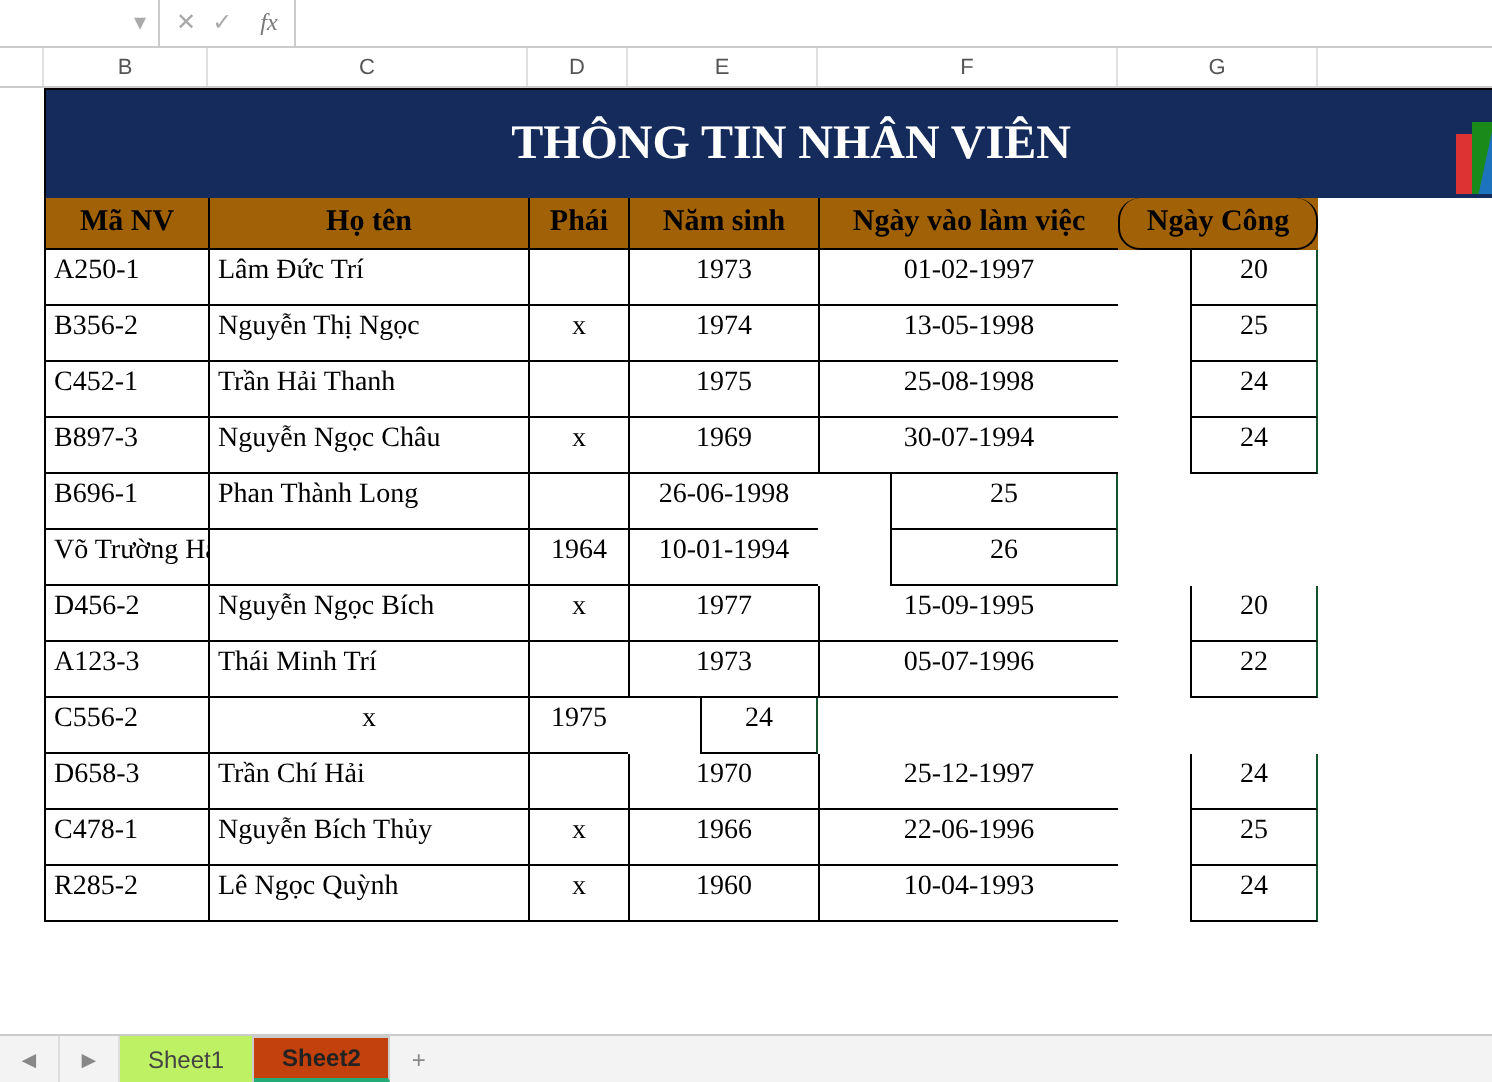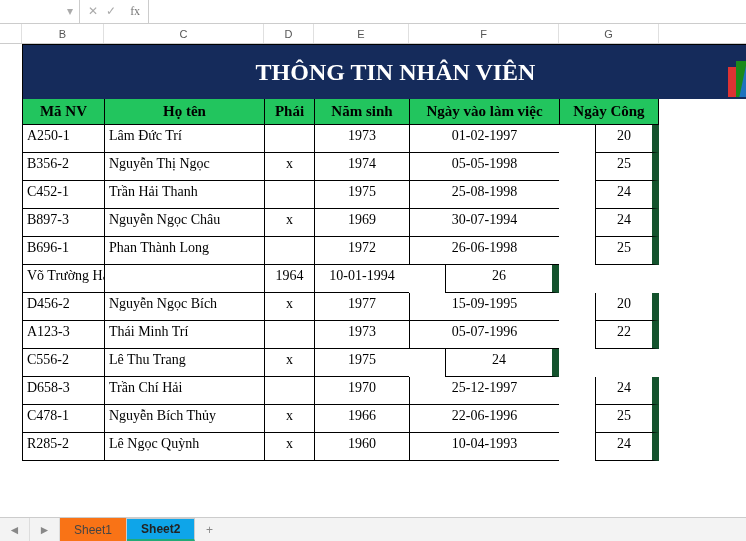--- a/index.html
+++ b/index.html
@@ -30,21 +30,21 @@
   .formula-bar .fx-btns {
     display: flex;
     align-items: center;
     gap: 8px;
     padding: 0 8px;
     border-right: 1px solid #ccc;
     height: 100%;
     color: #777;
   }
   .formula-bar .fx-btn { font-size: 12px; color: #aaa; }
-  .formula-bar .fx-label { font-size: 12px; margin-left: 6px; color: #777; }
+  .formula-bar .fx-label { font-style: italic; font-size: 12px; margin-left: 6px; color: #777; }
   .formula-input { flex: 1; height: 100%; }
 
   .col-headers {
     display: grid;
     grid-template-columns: 22px 82px 160px 50px 95px 150px 100px;
     height: 20px;
     font-family: "Segoe UI", sans-serif;
     font-size: 11px;
     color: #555;
     background: #fff;
@@ -84,75 +84,75 @@
   }
   .logo .bar { display:inline-block; }
   .logo .bar.r { width: 10px; height: 30px; background:#d33; margin-right:-2px;}
   .logo .bar.g { width: 10px; height: 36px; background:#1a8a1a; margin-right:-2px;}
   .logo .bar.b { width: 12px; height: 44px; background:#1e73be; transform: skewX(-12deg); }
 
   .header-row {
     display: grid;
     grid-template-columns: 82px 160px 50px 95px 150px 100px;
     width: 637px;
-    background: #22c55e;
+    background: #a16207;
   }
   .header-row > div {
     border: 1px solid #000;
     border-right: none;
     border-top: none;
     font-weight: bold;
     font-size: 15px;
     text-align: center;
     padding: 4px 2px;
     color: #000;
   }
-  .header-row > div:last-child { border-right: 1px solid #000; }
+  .header-row > div:last-child { border-right: 1px solid #000; border-radius: 11px; }
 
   .data-row {
     display: grid;
     grid-template-columns: 82px 160px 50px 95px 150px 100px;
     width: 637px;
     font-size: 14px;
     height: 28px;
   }
   .data-row > div {
     border-left: 1px solid #000;
     border-bottom: 1px solid #000;
     padding: 3px 4px;
     overflow: hidden;
     white-space: nowrap;
   }
-  .data-row > div:last-child { border-right: 7px solid #14532d; margin-left: 36px; }
+  .data-row > div:last-child { border-right: 1px solid #14532d; margin-left: 36px; }
   .c-center { text-align: center; }
   .c-left   { text-align: left; }
 
   .sheet-tabs {
     position: absolute;
     bottom: 0; left: 0;
     height: 24px;
     width: 100%;
     border-top: 1px solid #ccc;
     background: #f3f3f3;
     display: flex;
     align-items: stretch;
     font-family: "Segoe UI", sans-serif;
     font-size: 12px;
   }
   .sheet-tabs .nav { width: 30px; display:flex; align-items:center; justify-content:center; color:#888; border-right:1px solid #ddd;}
   .sheet-tabs .tab {
     padding: 3px 14px;
     border-right: 1px solid #ccc;
-    background: #f97316;
+    background: #bef264;
     color: #444;
     display: flex; align-items:center;
     cursor: pointer;
   }
   .sheet-tabs .tab.active {
-    background: #0ea5e9;
+    background: #c2410c;
     border-bottom: 2px solid #2a7; 
     border-top: 1px solid #ccc;
     font-weight: 600;
     color: #222;
   }
   .sheet-tabs .new {
     width: 28px; display:flex;align-items:center;justify-content:center;
     color:#888; cursor:pointer;
   }
 </style>
@@ -208,21 +208,21 @@
         <div class="c-center"></div>
         <div class="c-center">1973</div>
         <div class="c-center">01-02-1997</div>
         <div class="c-center">20</div>
       </div>
       <div class="data-row">
         <div class="c-left">B356-2</div>
         <div class="c-left">Nguyễn Thị  Ngọc</div>
         <div class="c-center">x</div>
         <div class="c-center">1974</div>
-        <div class="c-center">05-05-1998</div>
+        <div class="c-center">13-05-1998</div>
         <div class="c-center">25</div>
       </div>
       <div class="data-row">
         <div class="c-left">C452-1</div>
         <div class="c-left">Trần Hải Thanh</div>
         <div class="c-center"></div>
         <div class="c-center">1975</div>
         <div class="c-center">25-08-1998</div>
         <div class="c-center">24</div>
       </div>
@@ -231,21 +231,20 @@
         <div class="c-left">Nguyễn Ngọc Châu</div>
         <div class="c-center">x</div>
         <div class="c-center">1969</div>
         <div class="c-center">30-07-1994</div>
         <div class="c-center">24</div>
       </div>
       <div class="data-row">
         <div class="c-left">B696-1</div>
         <div class="c-left">Phan Thành Long</div>
         <div class="c-center"></div>
-        <div class="c-center">1972</div>
         <div class="c-center">26-06-1998</div>
         <div class="c-center">25</div>
       </div>
       <div class="data-row">
         <div class="c-left">Võ Trường Hải</div>
         <div class="c-center"></div>
         <div class="c-center">1964</div>
         <div class="c-center">10-01-1994</div>
         <div class="c-center">26</div>
       </div>
@@ -260,21 +259,20 @@
       <div class="data-row">
         <div class="c-left">A123-3</div>
         <div class="c-left">Thái Minh Trí</div>
         <div class="c-center"></div>
         <div class="c-center">1973</div>
         <div class="c-center">05-07-1996</div>
         <div class="c-center">22</div>
       </div>
       <div class="data-row">
         <div class="c-left">C556-2</div>
-        <div class="c-left">Lê Thu Trang</div>
         <div class="c-center">x</div>
         <div class="c-center">1975</div>
         <div class="c-center">24</div>
       </div>
       <div class="data-row">
         <div class="c-left">D658-3</div>
         <div class="c-left">Trần Chí  Hải</div>
         <div class="c-center"></div>
         <div class="c-center">1970</div>
         <div class="c-center">25-12-1997</div>

